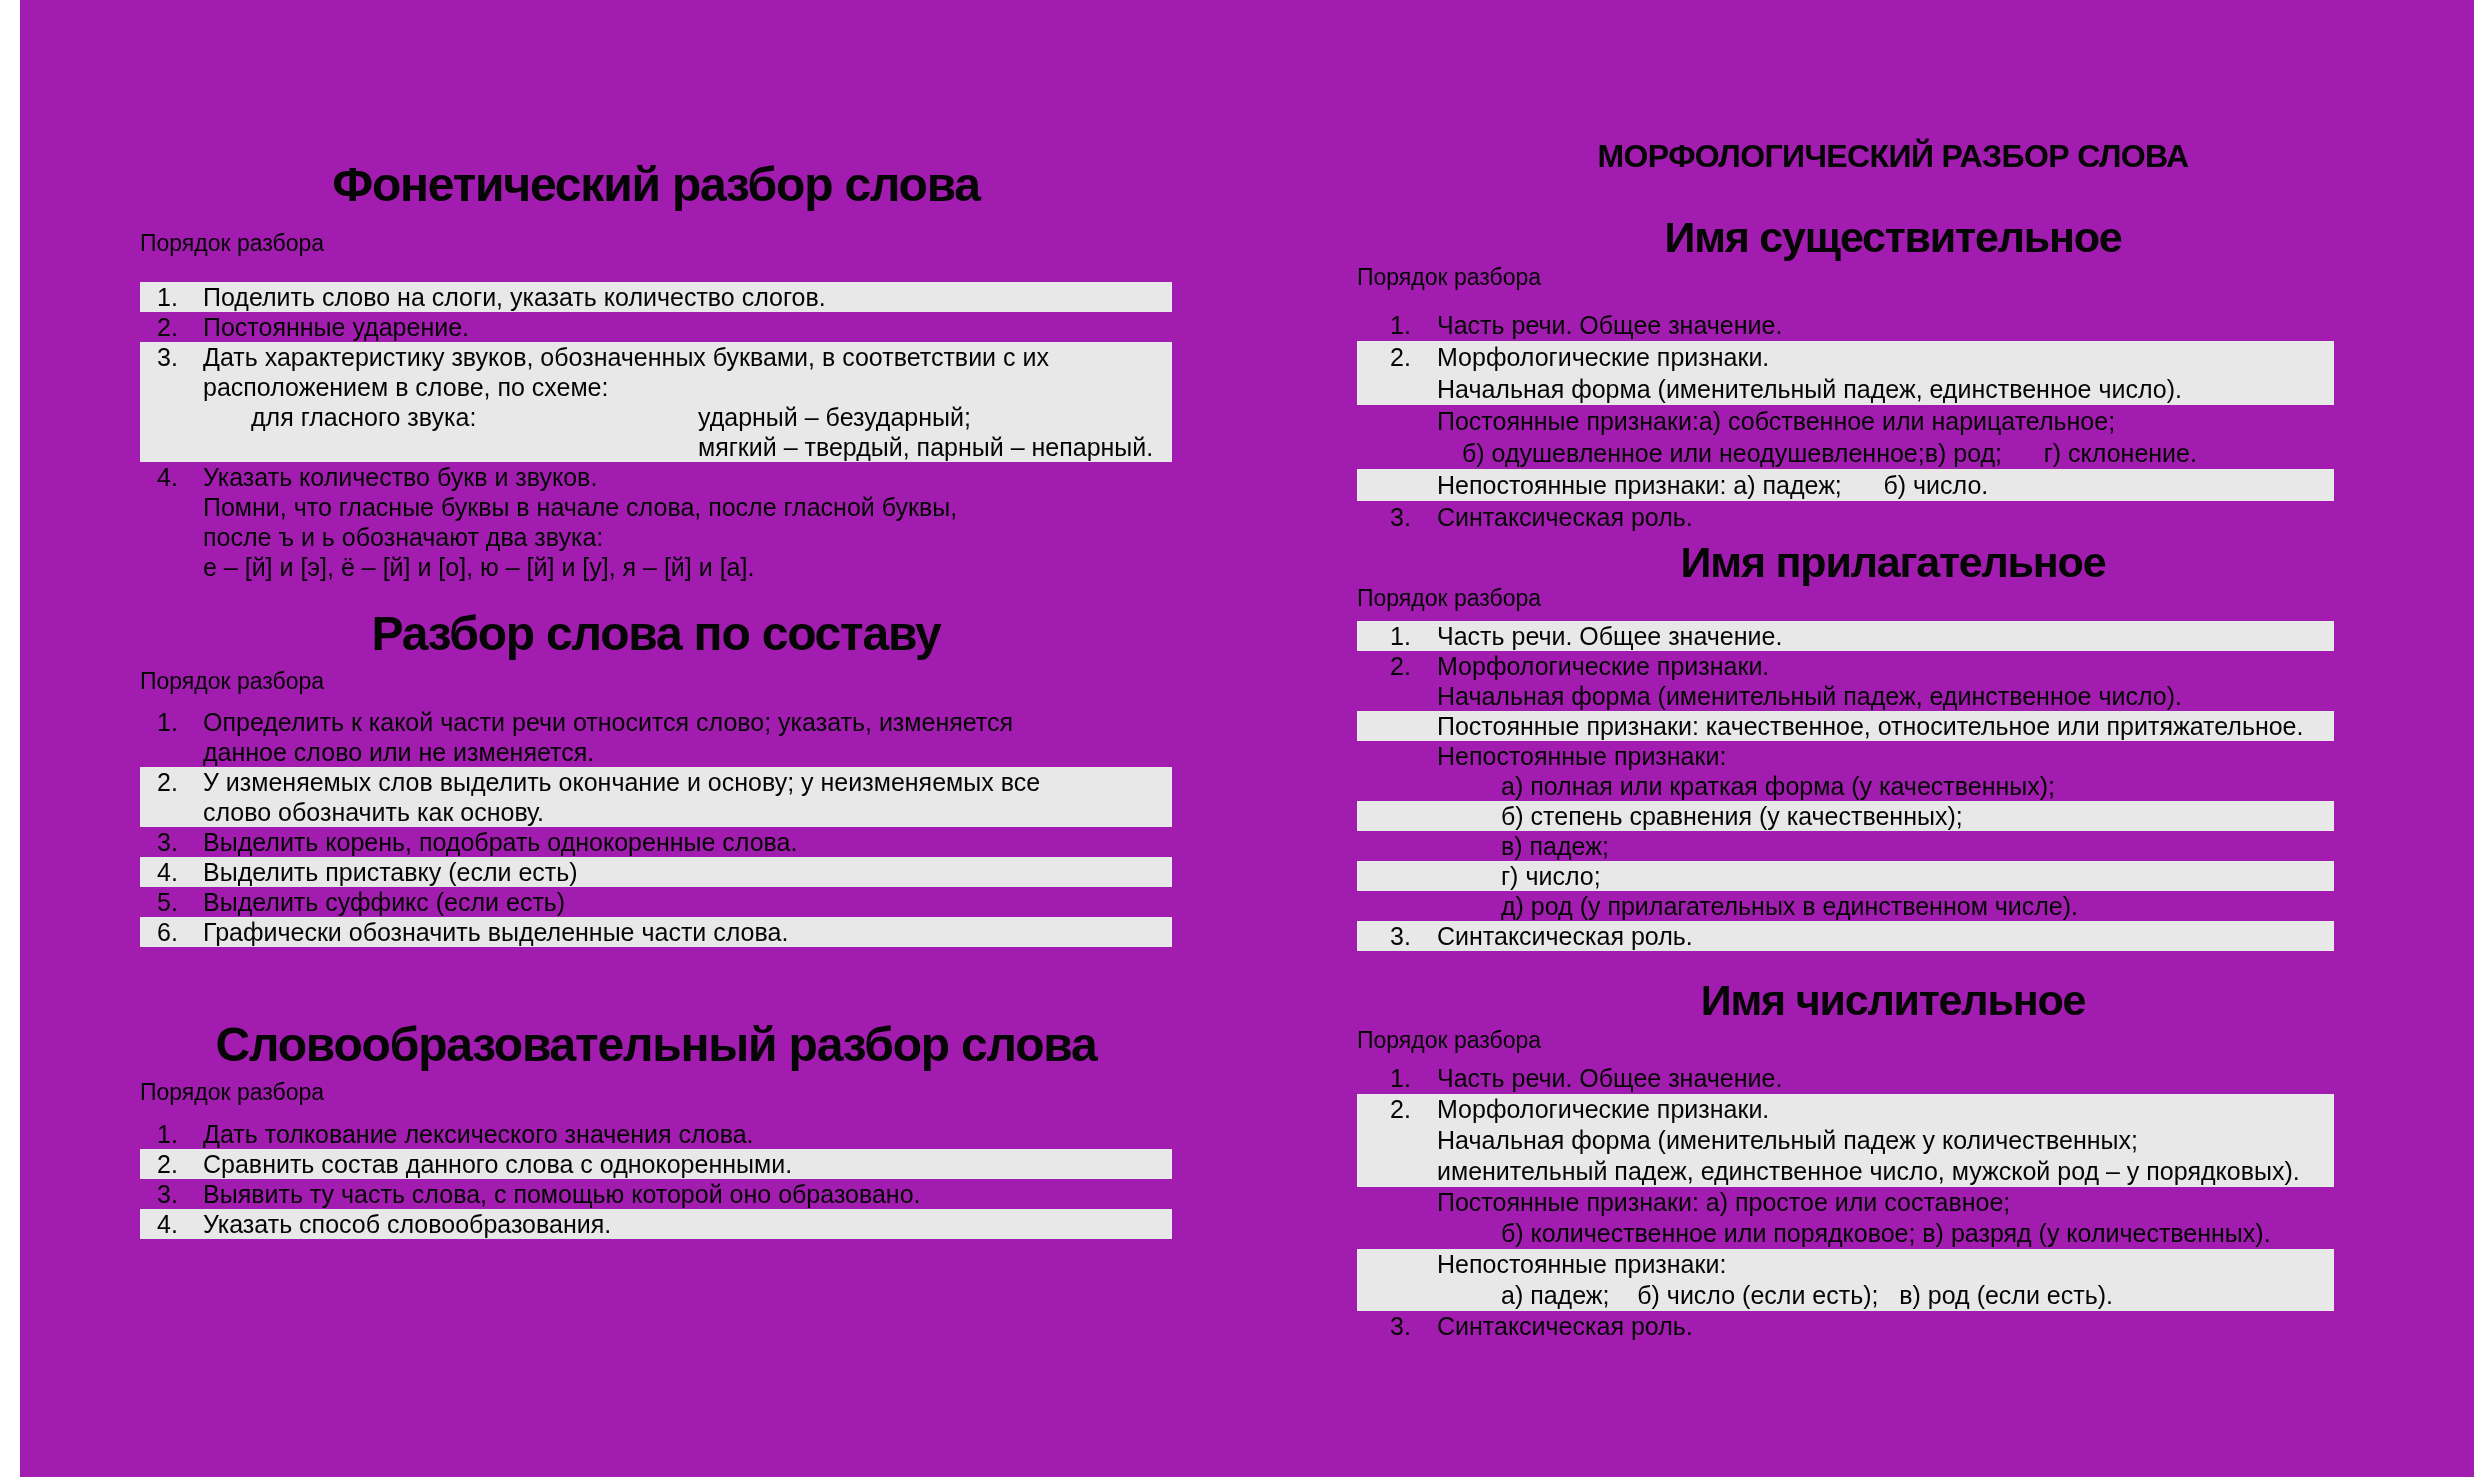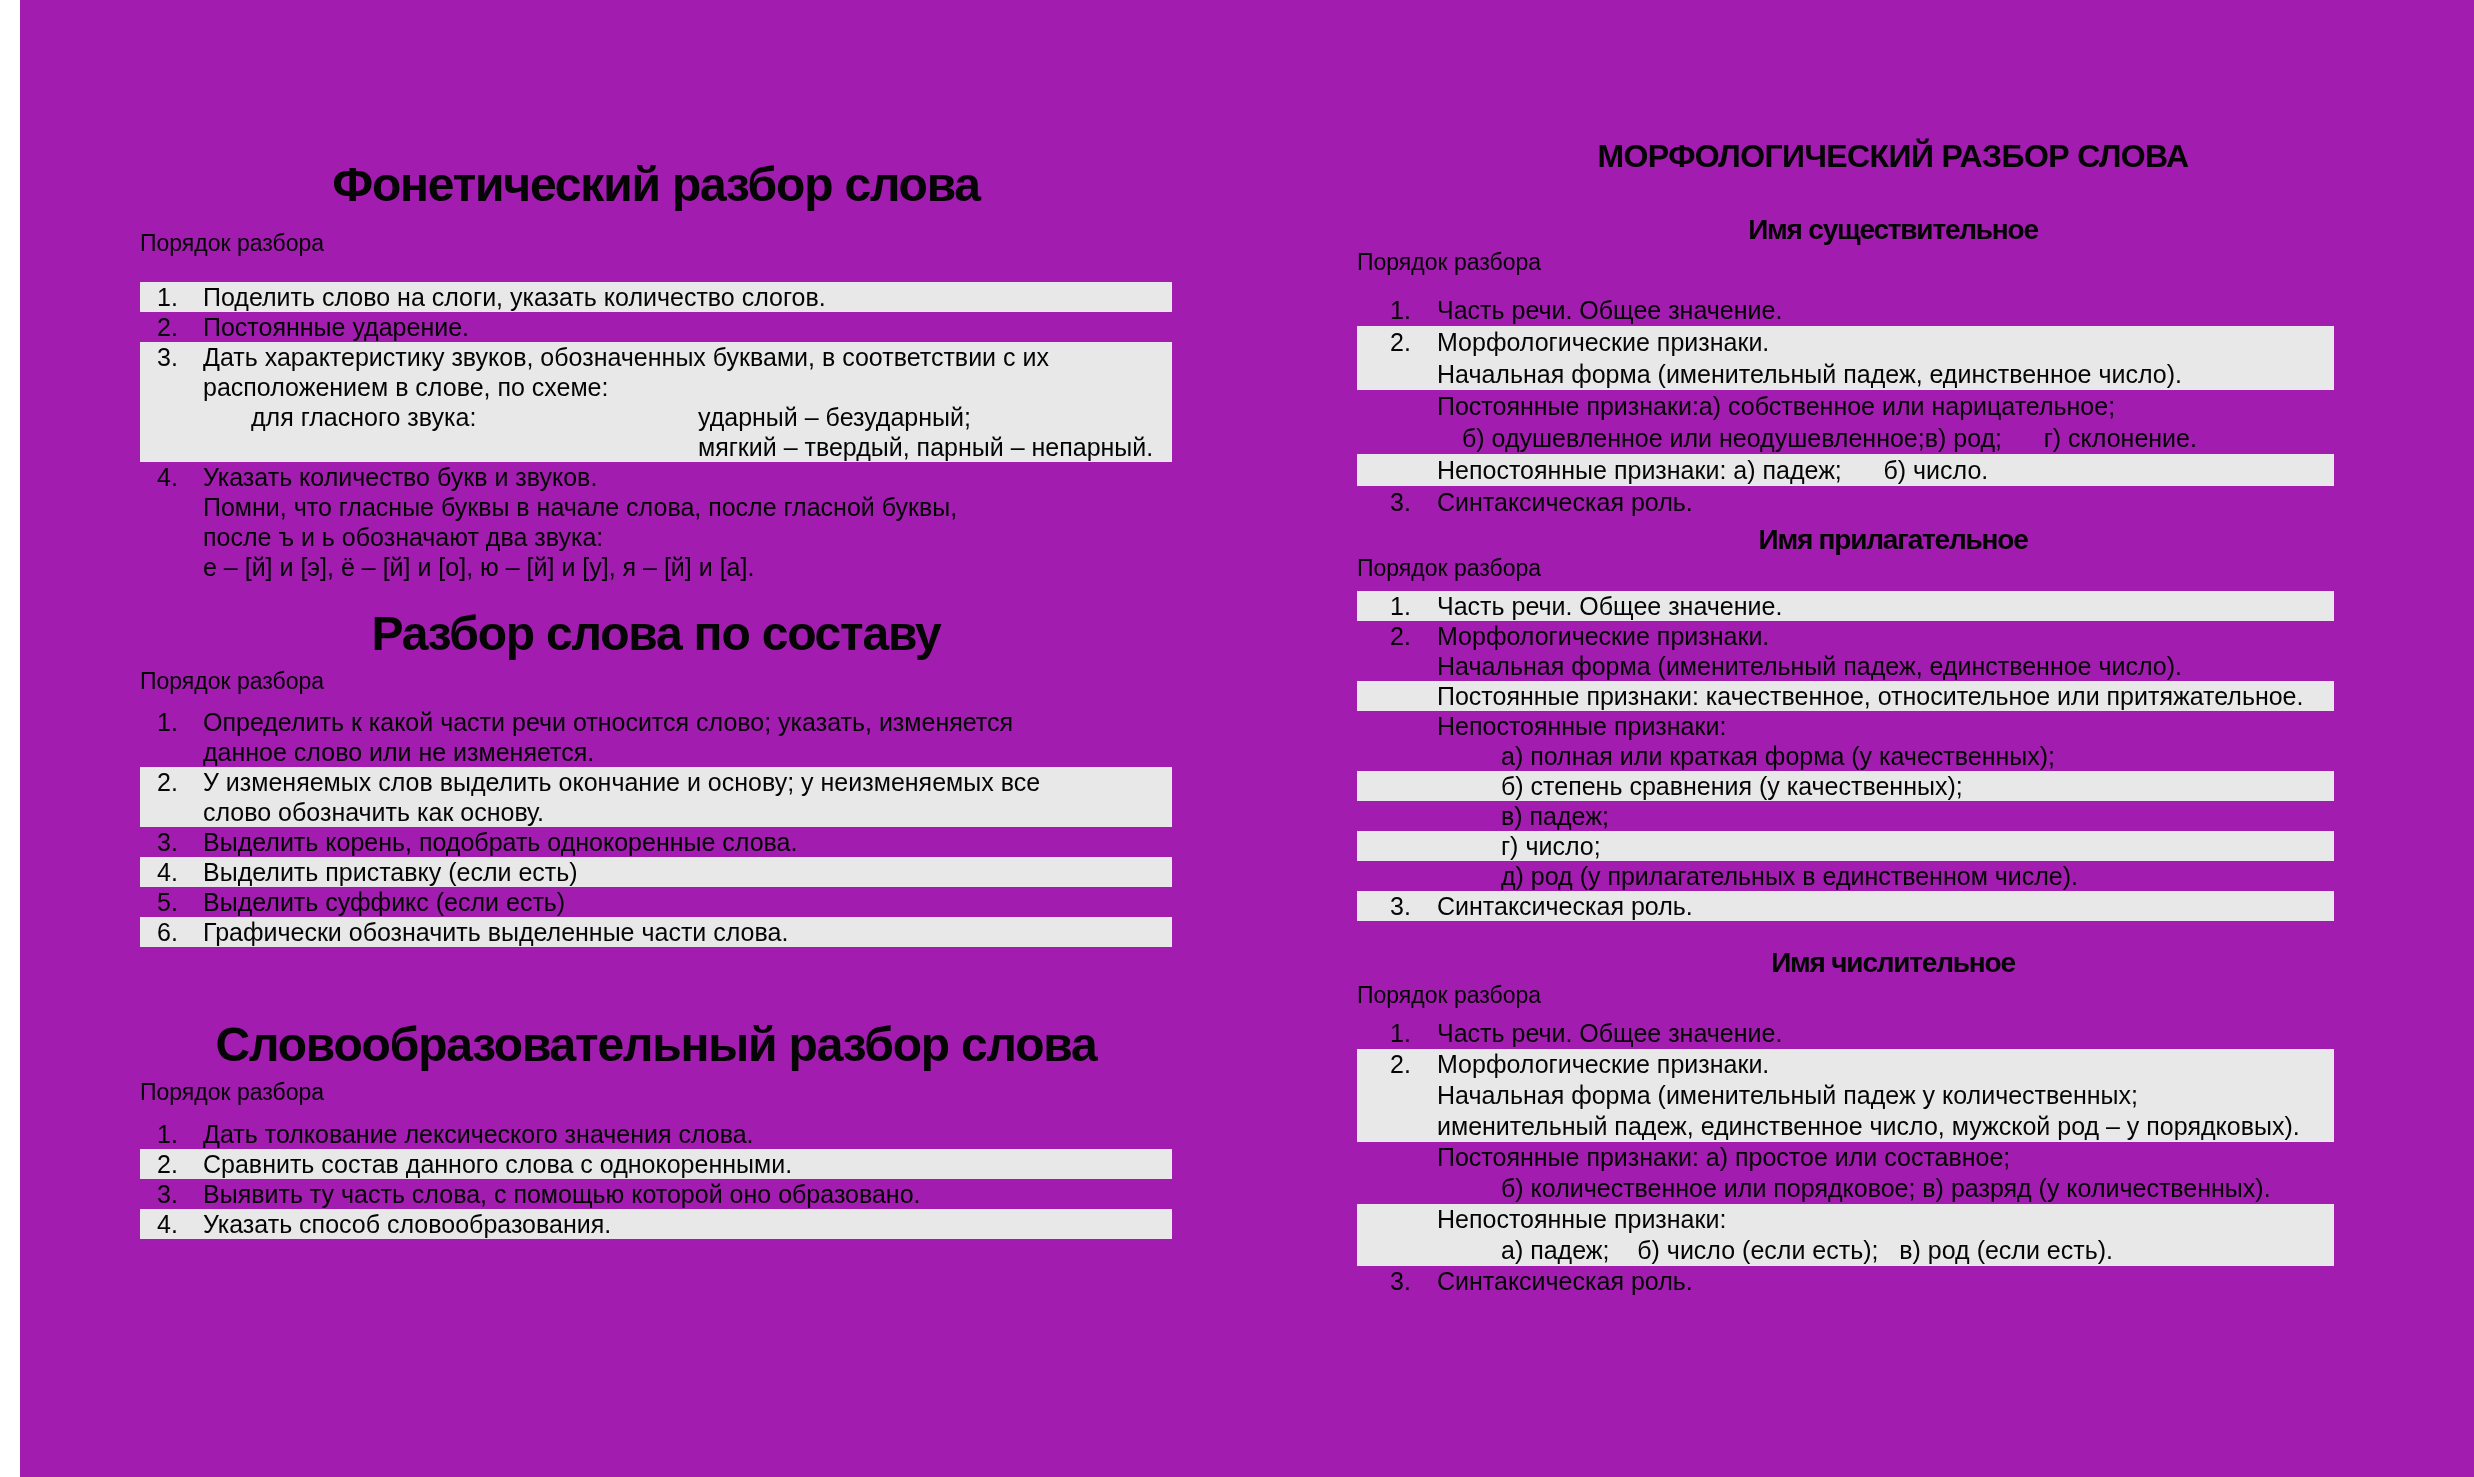--- a/index.html
+++ b/index.html
@@ -22,21 +22,21 @@
   #col-right { left: 1337px; width: 977px; }
 
   .sec-title {
     font-weight: 700;
     text-align: center;
     line-height: 1;
     letter-spacing: -1.2px;
     white-space: nowrap;
   }
   #col-left .sec-title  { font-size: 48px; }
-  #col-right .sec-title { font-size: 28px; width: 1072px; }
+  #col-right .sec-title { font-size: 43px; width: 1072px; }
   #col-right .main-title{ font-size: 32px; width: 1072px; font-weight: 700;
                           text-align: center; line-height: 1; letter-spacing: -0.6px; white-space: nowrap; }
 
   .subtitle {
     text-align: left;
     font-size: 23px;
     line-height: 1;
     font-weight: 400;
   }
   #col-right .subtitle { width: 1072px; }

